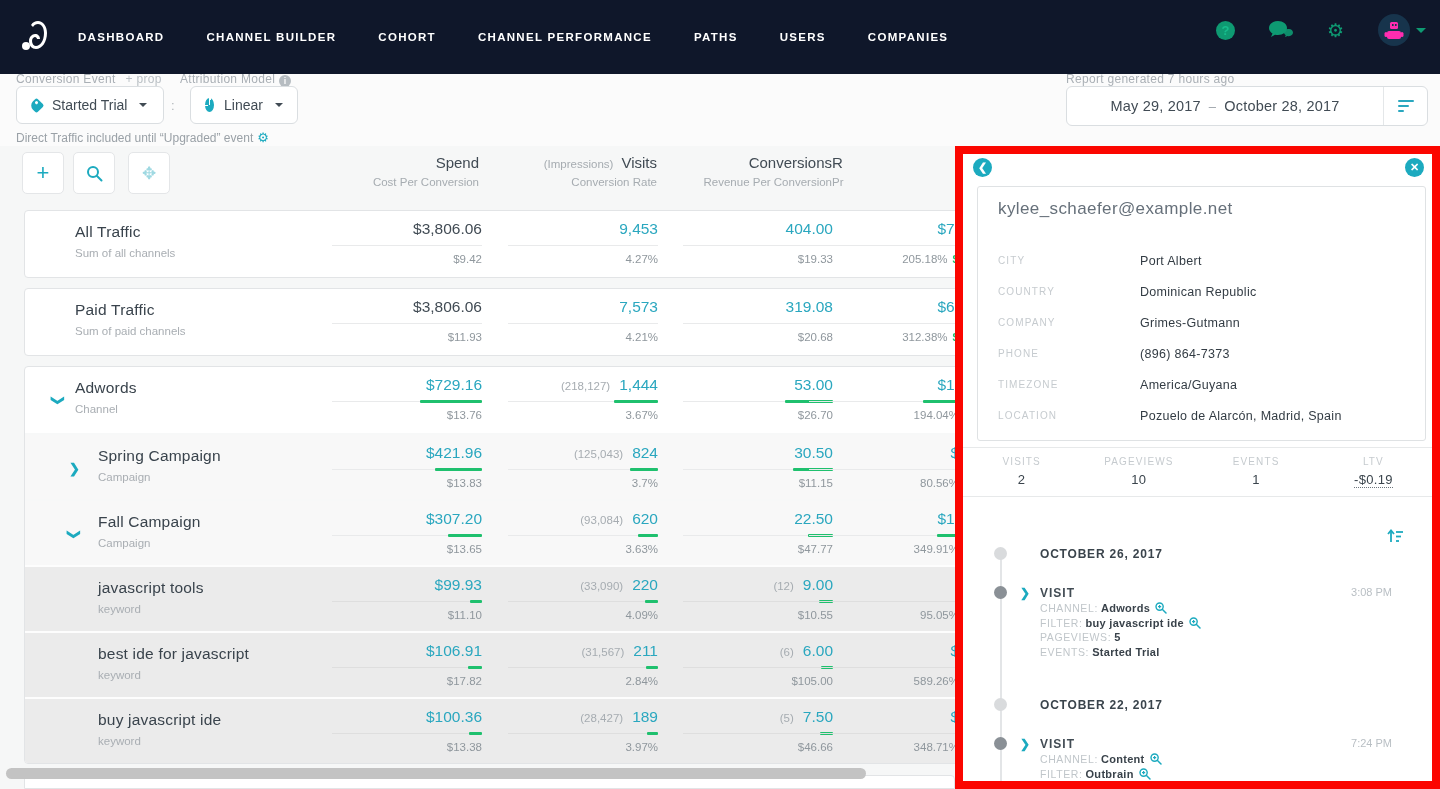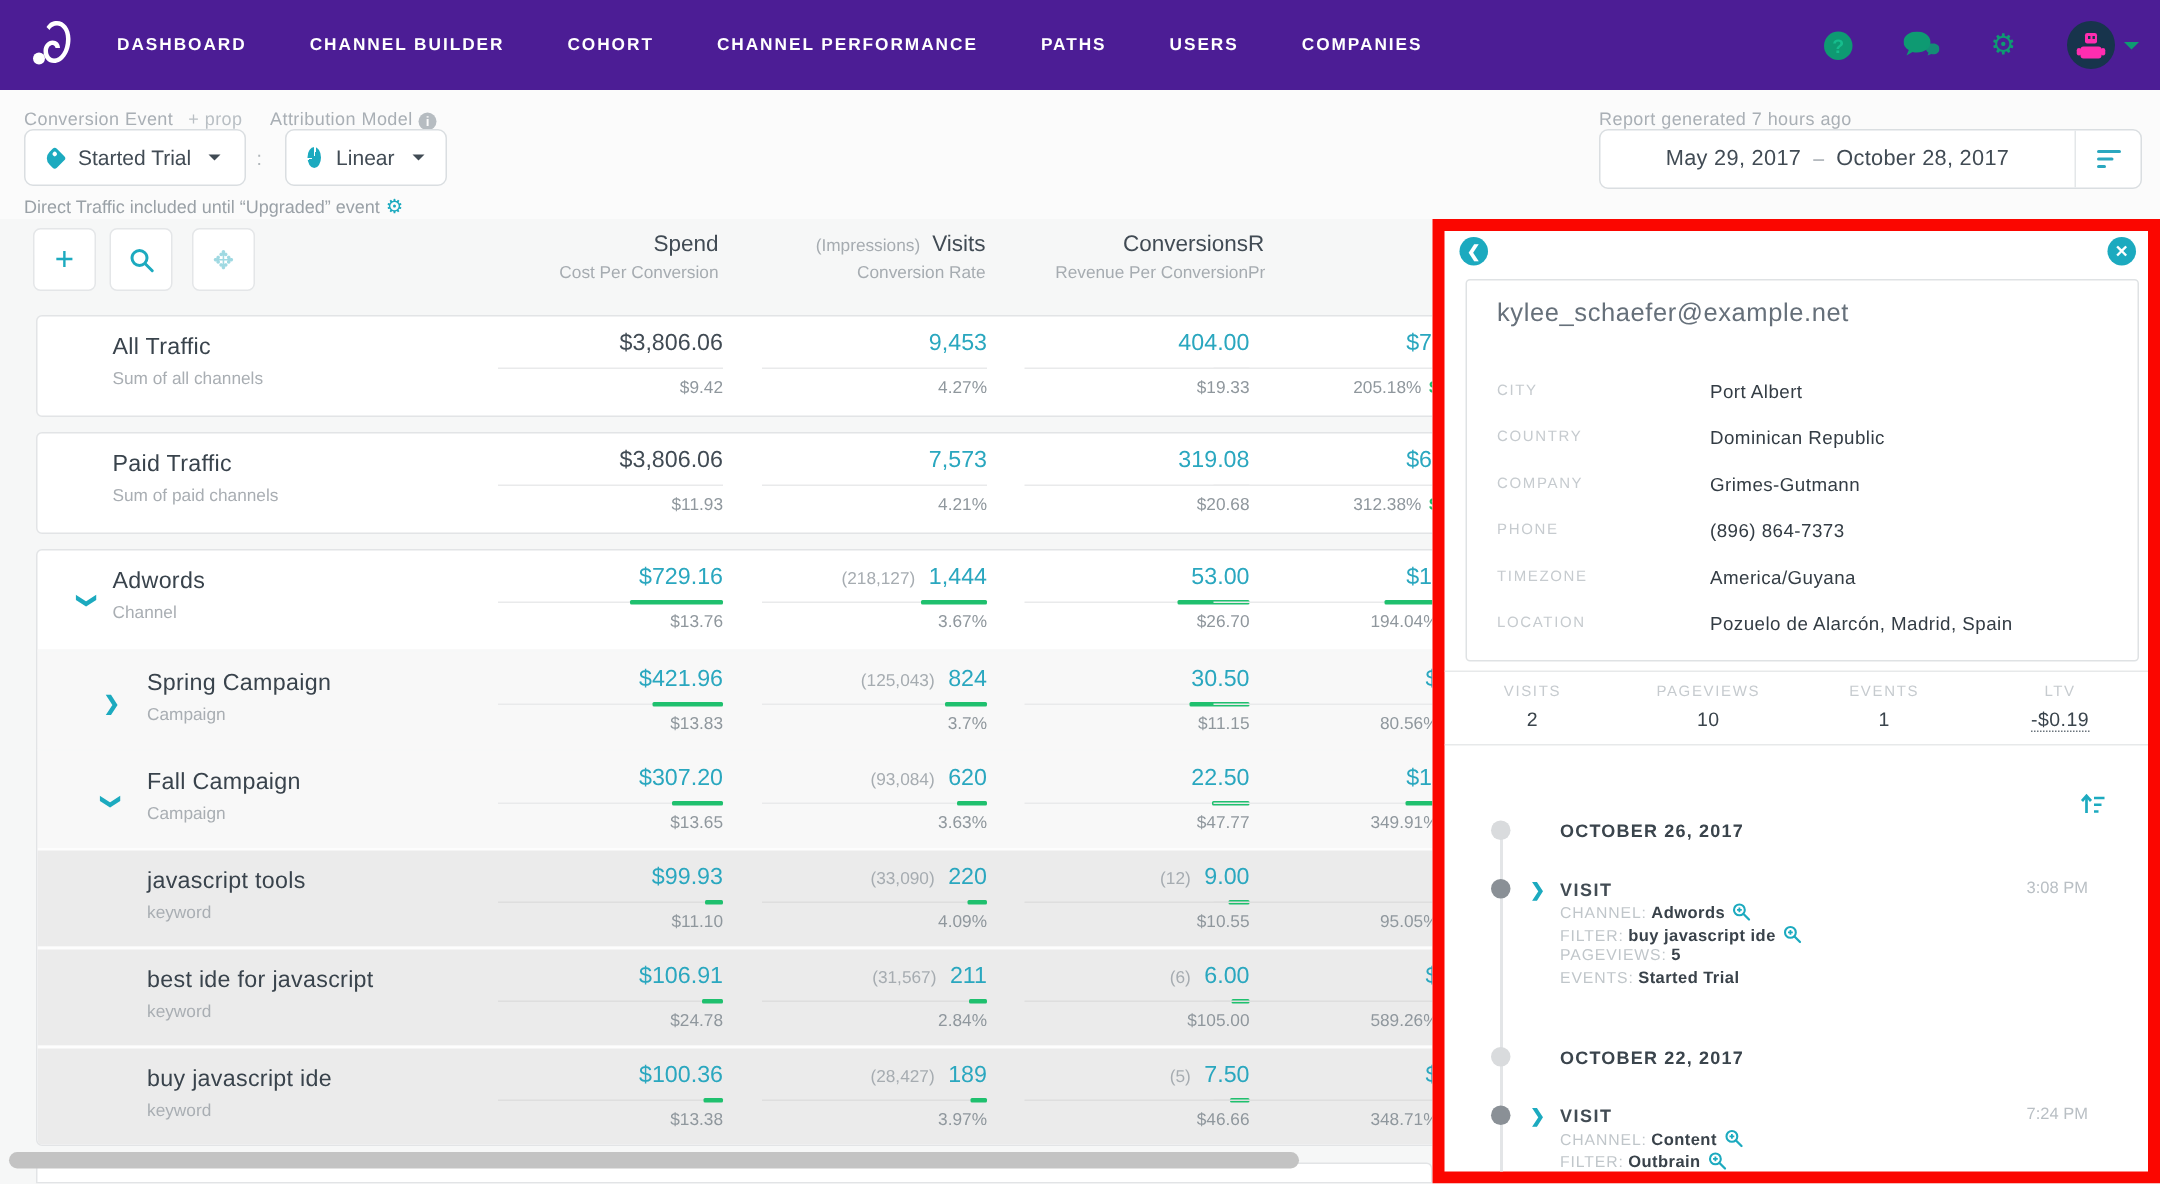--- a/index.html
+++ b/index.html
@@ -1,20 +1,20 @@
 <!DOCTYPE html>
 <html><head>
 <meta charset="utf-8">
 <style>
   * { margin:0; padding:0; box-sizing:border-box; }
   html,body { width:1440px; height:789px; overflow:hidden; }
   body { font-family:"Liberation Sans", sans-serif; background:#f6f7f7; position:relative; }
 
   
-  .nav { position:absolute; left:0; top:0; width:1440px; height:60px; background:#4c1d95;
+  .nav { position:absolute; left:0; top:0; width:1440px; height:74px; background:#0f172a;
          display:flex; align-items:center; z-index:5; }
   .logo { width:34px; height:36px; margin:0 26px 0 18px; }
   .nav-items { display:flex; align-items:center; gap:42px; }
   .nav-item { color:#fff; font-size:11.5px; font-weight:700; letter-spacing:1.3px; cursor:pointer; }
   .nav-right { position:absolute; right:14px; top:0; height:60px; display:flex; align-items:center; gap:34px; }
   .nav-ico { color:#0e9a72; font-size:19px; cursor:pointer; line-height:1; }
   .help-circle { width:19px; height:19px; border-radius:50%; background:#0e9a72; color:#16bd8d;
                  font-size:13px; font-weight:700; display:flex; align-items:center; justify-content:center; }
   .avatar-wrap { display:flex; align-items:center; gap:6px; cursor:pointer; }
   .avatar { width:32px; height:32px; border-radius:50%; background:#17344c; overflow:hidden;
@@ -435,21 +435,21 @@
         <div class="row lvl2 shade-dark">
           <div class="name-cell">
             <div class="row-name">best ide for javascript</div>
       <div class="row-type">keyword</div>
           </div>
           <div class="ncell c-spend">
       <div class="nmain "><span>$106.91</span></div>
       <div class="nrule">
               <i class="nbar" style="width:14px"></i>
             </div>
-      <div class="nsub"><span>$24.78</span></div>
+      <div class="nsub"><span>$17.82</span></div>
           </div>
           <div class="ncell c-visits">
       <div class="nmain "><span class="imp">(31,567)</span><span>211</span></div>
       <div class="nrule">
               <i class="nbar" style="width:12px"></i>
             </div>
       <div class="nsub"><span>2.84%</span></div>
           </div>
           <div class="ncell c-conv">
       <div class="nmain "><span class="pre">(6)</span><span>6.00</span></div>

